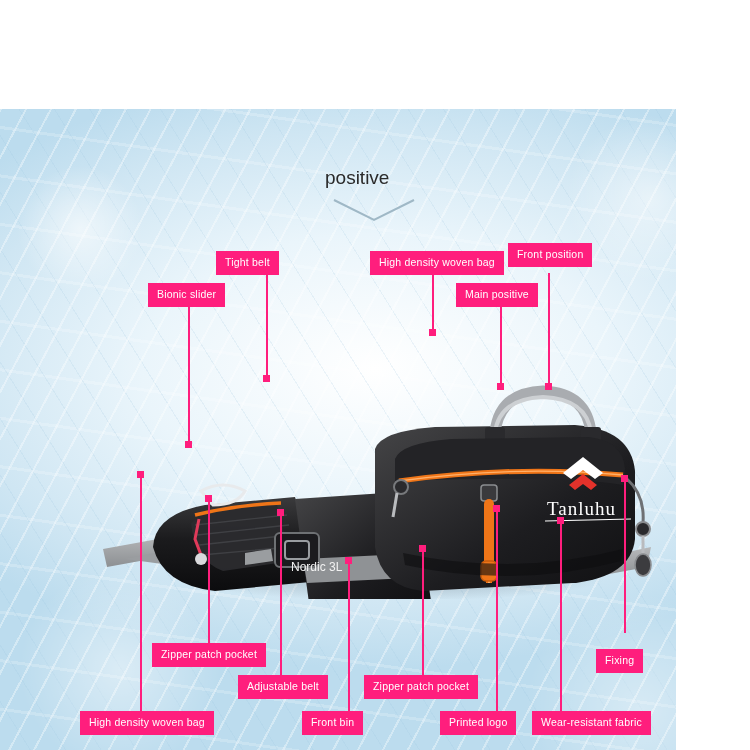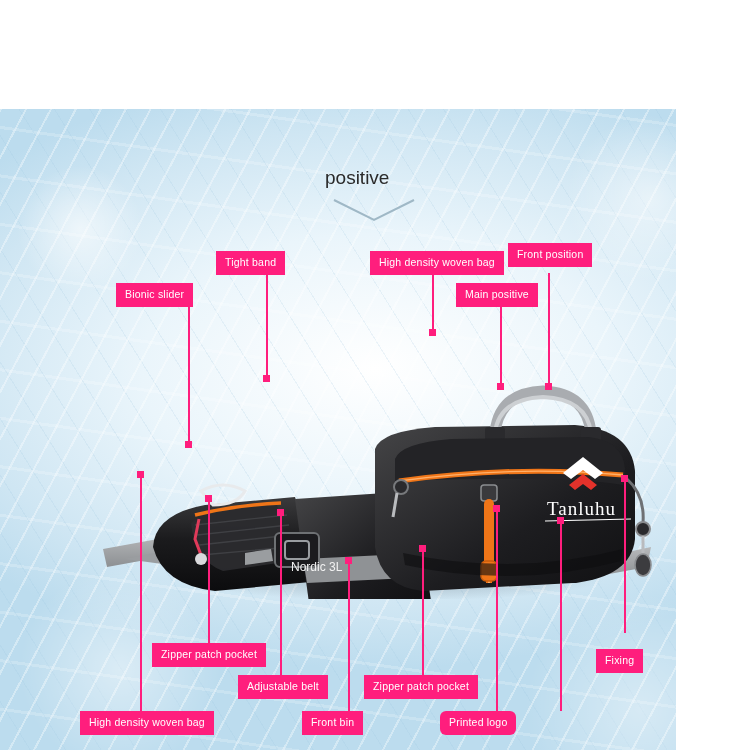--- a/index.html
+++ b/index.html
@@ -258,25 +258,25 @@
       </g>
 
       <path d="M532 170 Q550 186 548 214" stroke="#6f7174" stroke-width="3" fill="none"></path>
       <circle cx="548" cy="220" r="7" fill="#2a2a2d" stroke="#8a8c8f" stroke-width="2"></circle>
       <path d="M548 227 L548 250" stroke="#b9bbbe" stroke-width="3"></path>
       <ellipse cx="548" cy="256" rx="8" ry="11" fill="#3c3c3f" stroke="#8a8c8f" stroke-width="1.6"></ellipse>
 
       <path d="M308 244 Q420 268 528 240 L526 252 Q420 280 310 256 Z" fill="#0d0d0f" opacity="0.6"></path>
     </svg>
 
-    <div class="tag" style="left:116px; top:174px;">Bionic slider</div>
+    <div class="tag" style="left:148px; top:174px;">Bionic slider</div>
     <div class="lead" style="left:188px; top:196px; width:2px; height:138px;"></div>
     <div class="dot" style="left:185px; top:332px;"></div>
 
-    <div class="tag" style="left:216px; top:142px;">Tight band</div>
+    <div class="tag" style="left:216px; top:142px;">Tight belt</div>
     <div class="lead" style="left:266px; top:164px; width:2px; height:104px;"></div>
     <div class="dot" style="left:263px; top:266px;"></div>
 
     <div class="tag" style="left:370px; top:142px;">High density woven bag</div>
     <div class="lead" style="left:432px; top:164px; width:2px; height:58px;"></div>
     <div class="dot" style="left:429px; top:220px;"></div>
 
     <div class="tag" style="left:508px; top:134px;">Front position</div>
     <div class="lead" style="left:548px; top:164px; width:2px; height:112px;"></div>
     <div class="dot" style="left:545px; top:274px;"></div>
@@ -298,24 +298,25 @@
     <div class="dot" style="left:137px; top:362px;"></div>
 
     <div class="tag" style="left:302px; top:602px;">Front bin</div>
     <div class="lead" style="left:348px; top:452px; width:2px; height:150px;"></div>
     <div class="dot" style="left:345px; top:448px;"></div>
 
     <div class="tag" style="left:364px; top:566px;">Zipper patch pocket</div>
     <div class="lead" style="left:422px; top:440px; width:2px; height:126px;"></div>
     <div class="dot" style="left:419px; top:436px;"></div>
 
-    <div class="tag" style="left:440px; top:602px;border-radius:6px;">Printed logo</div>
+    <div class="tag" style="left:440px; top:602px;">Printed logo</div>
     <div class="lead" style="left:496px; top:400px; width:2px; height:202px;"></div>
     <div class="dot" style="left:493px; top:396px;"></div>
 
+    <div class="tag" style="left:532px; top:602px;">Wear-resistant fabric</div>
     <div class="lead" style="left:560px; top:412px; width:2px; height:190px;"></div>
     <div class="dot" style="left:557px; top:408px;"></div>
 
     <div class="tag" style="left:596px; top:540px;">Fixing</div>
     <div class="lead" style="left:624px; top:370px; width:2px; height:154px;"></div>
     <div class="dot" style="left:621px; top:366px;"></div>
   </div>
 </div>
 
 </body></html>

